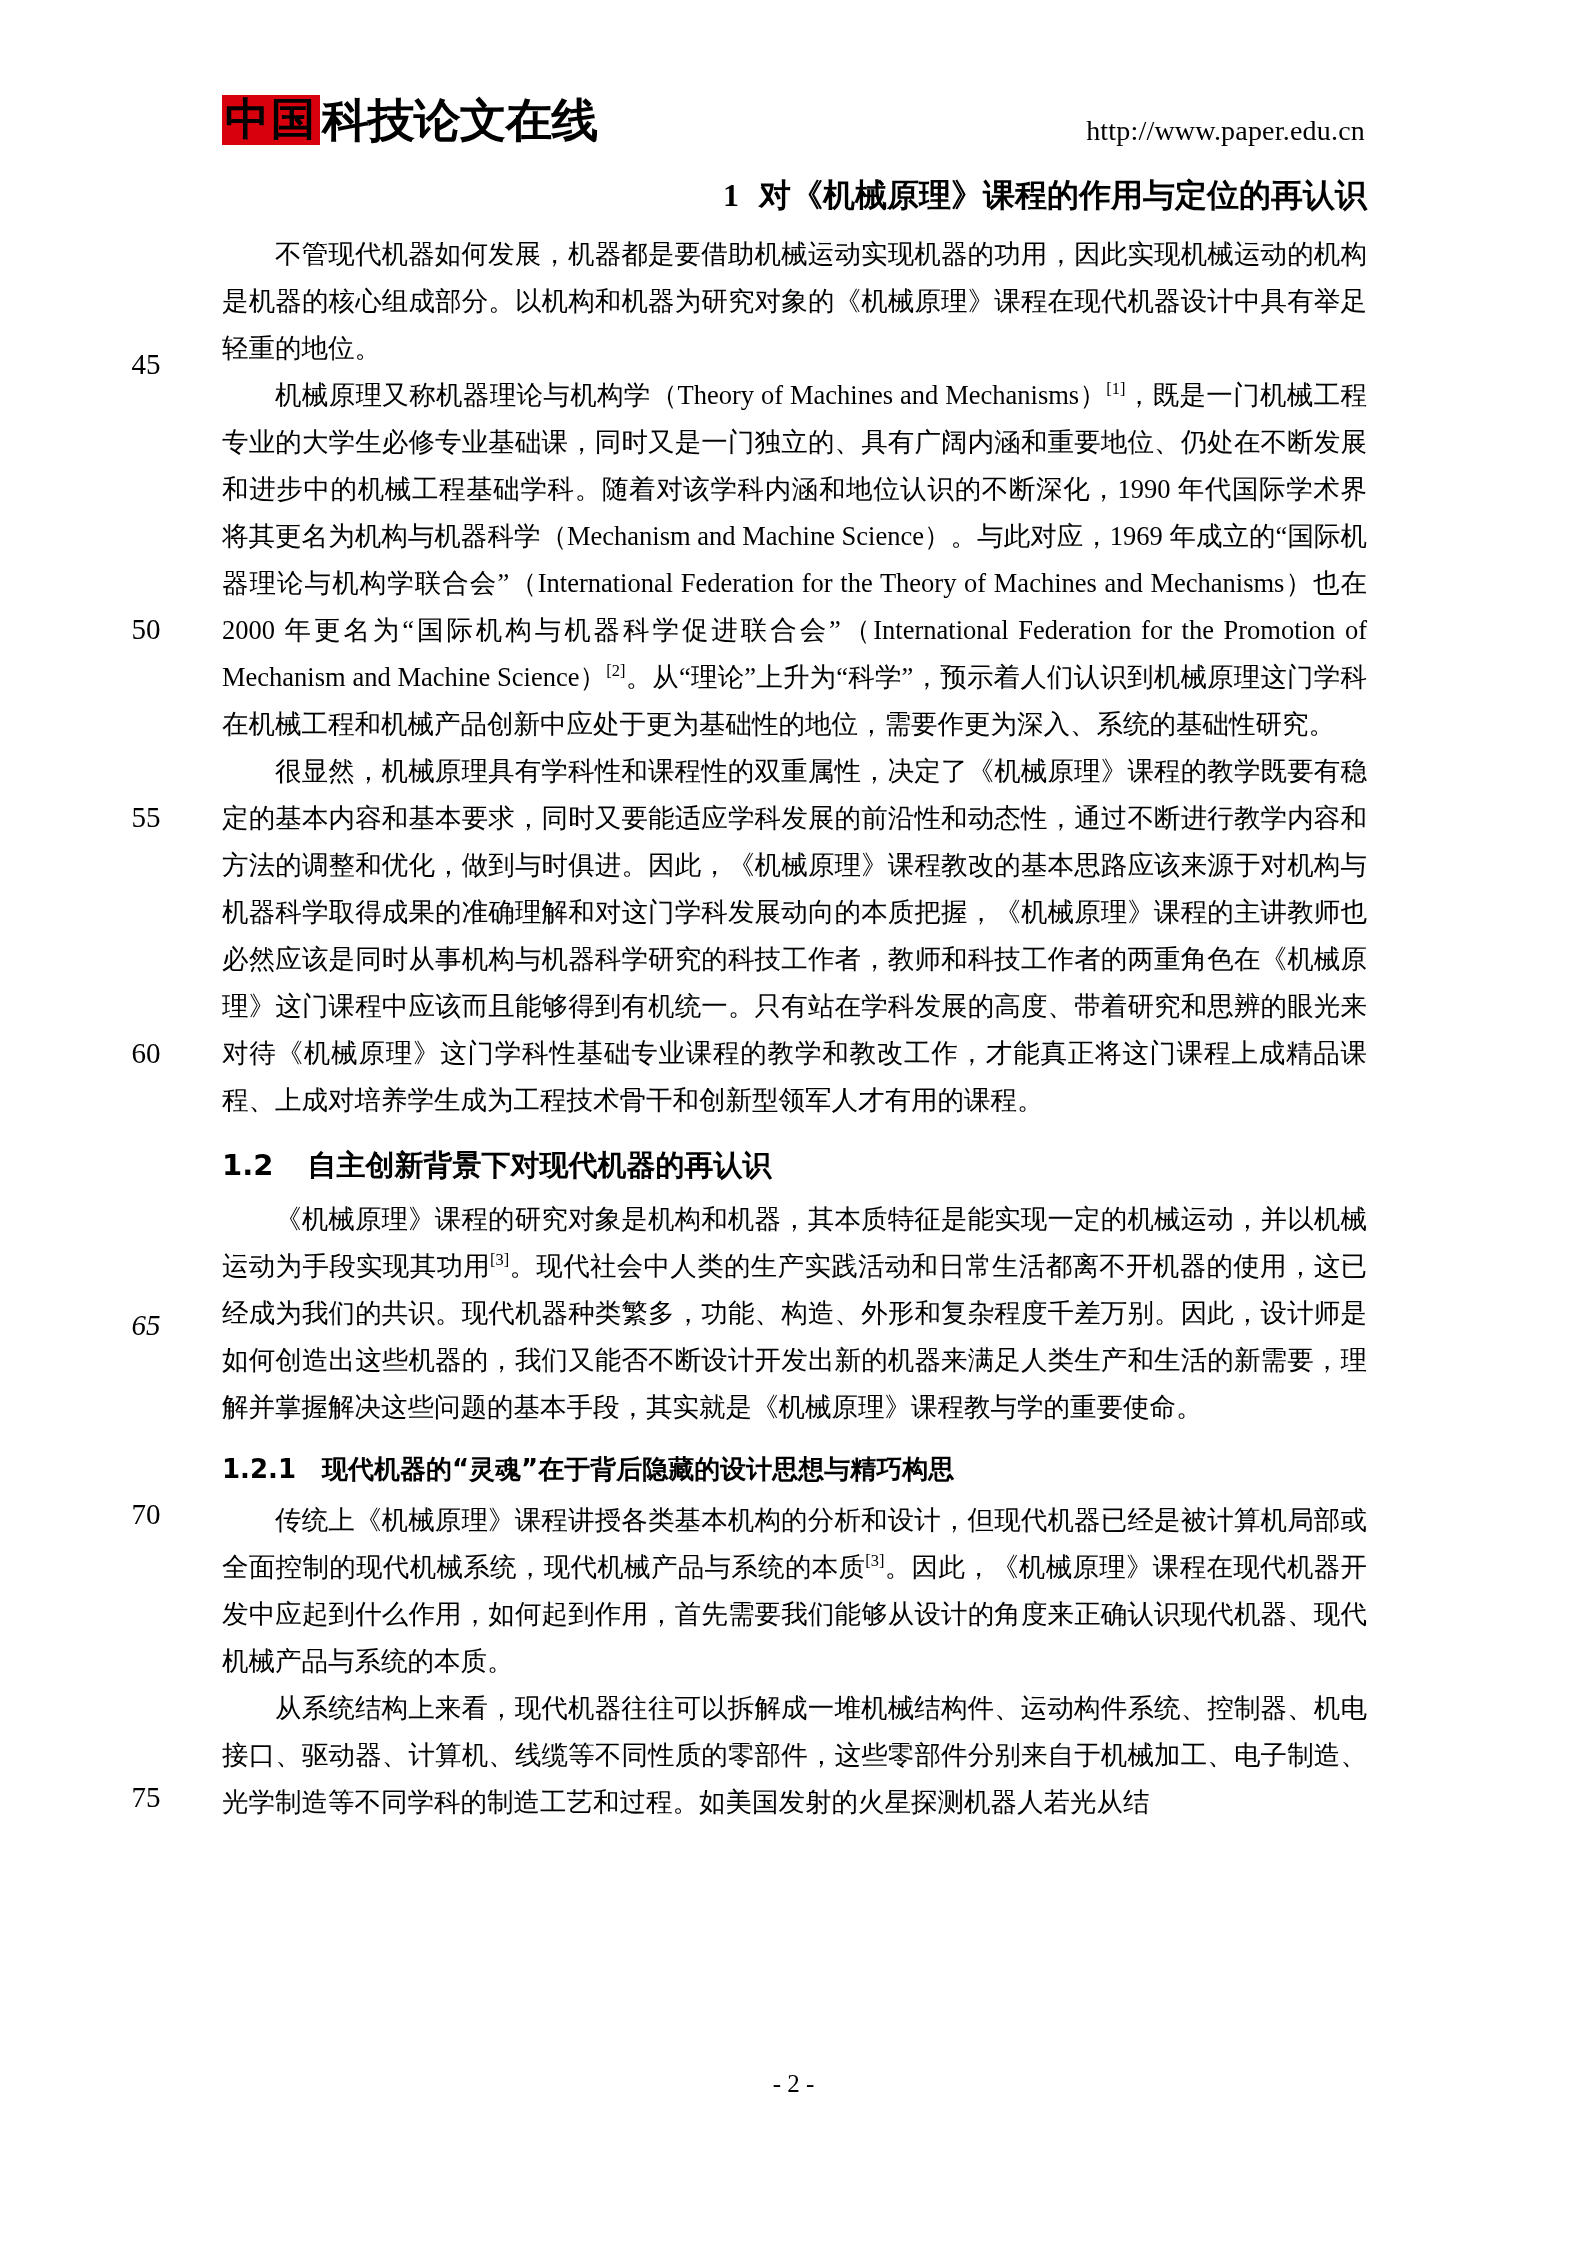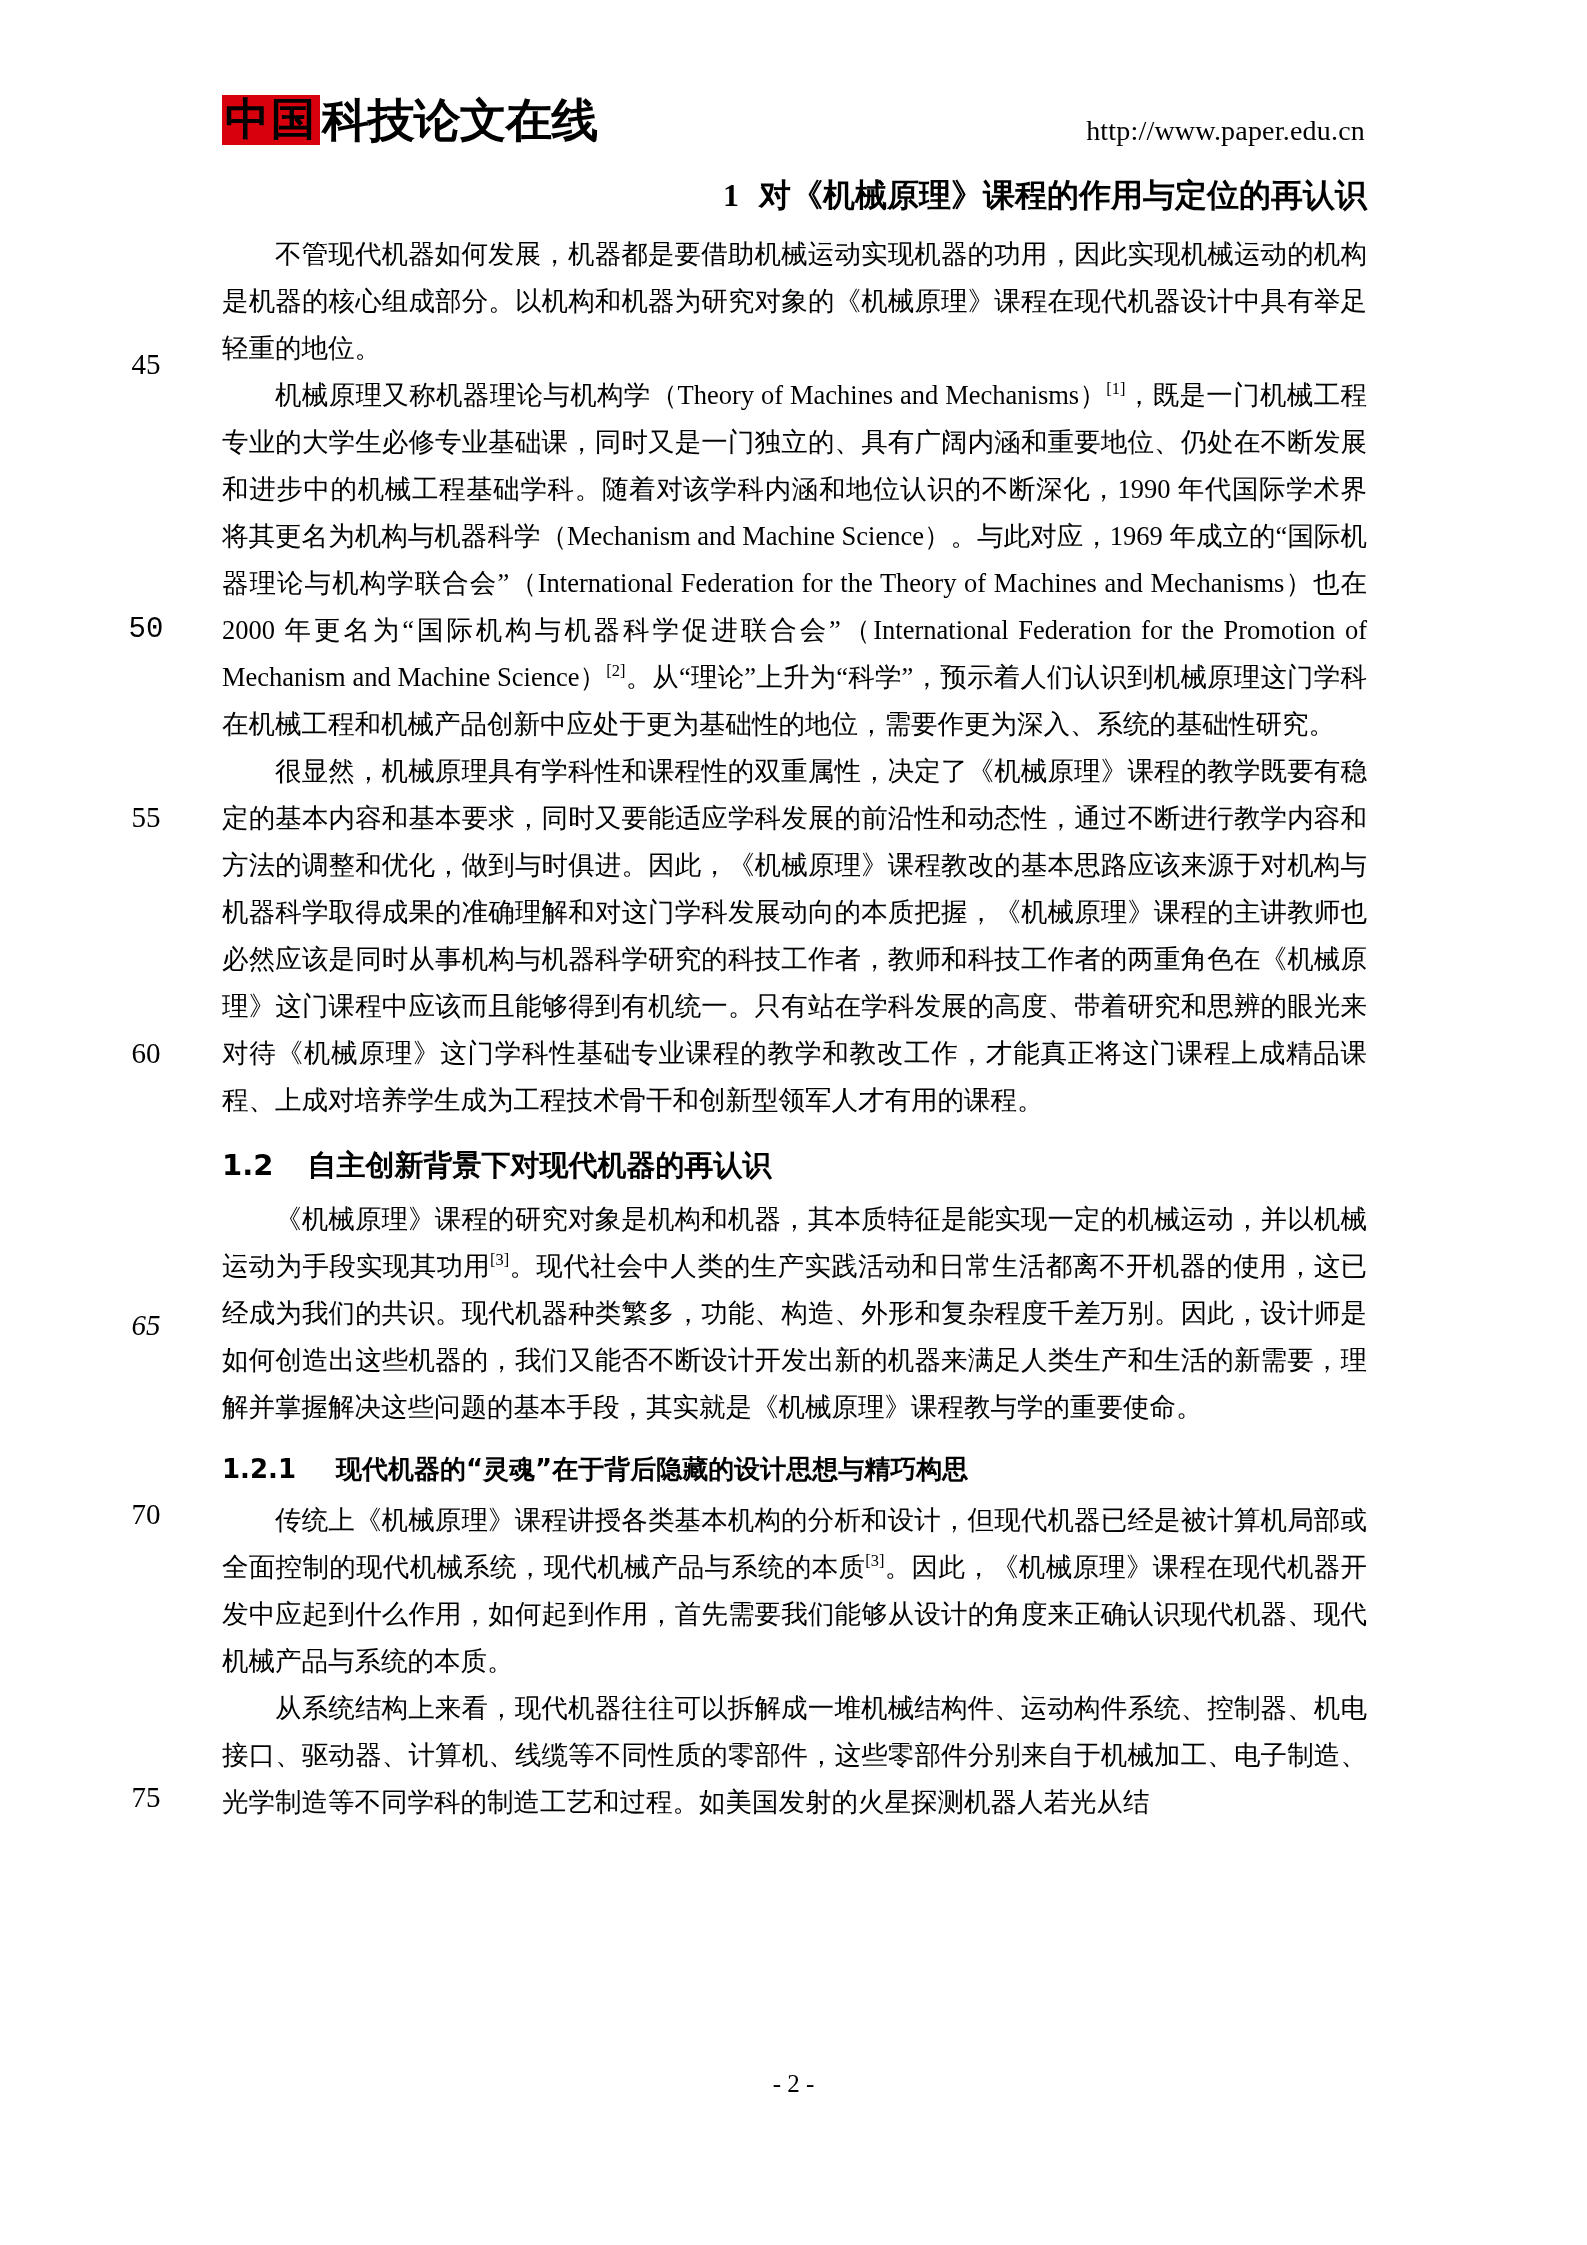--- a/index.html
+++ b/index.html
@@ -114,21 +114,21 @@
   }
   h2.sec .num { margin-right: 34px; }
 
   h3.sec {
     font-family: "DejaVu Sans", sans-serif;
     font-weight: 700;
     font-size: 26px;
     line-height: 36px;
     margin: 20px 0 10px 0;
   }
-  h3.sec .num { margin-right: 40px; }
+  h3.sec .num { margin-right: 26px; }
 
   p.body {
     font-family: "Liberation Serif", "DejaVu Serif", serif;
     font-size: 26.5px;
     line-height: 47px;
     margin: 0;
     text-align: justify;
     text-justify: inter-character;
     text-indent: 2em;
     letter-spacing: 0px;
@@ -159,21 +159,21 @@
   <div class="header">
     <div class="logo">
       <span class="logo-cn">中国</span>
       <span class="logo-rest">科技论文在线</span>
     </div>
     <div class="header-url">http://www.paper.edu.cn</div>
   </div>
 
   <div class="gutter">
     <div class="lineno" style="left:110px; top:352px;">45</div>
-    <div class="lineno" style="left:110px; top:617px;font-family:Liberation Mono, monospace;">50</div>
+    <div class="lineno" style="left:110px; top:617px;">50</div>
     <div class="lineno" style="left:110px; top:805px;">55</div>
     <div class="lineno" style="left:110px; top:1041px;">60</div>
     <div class="lineno" style="left:110px; top:1313px;font-style:italic;">65</div>
     <div class="lineno" style="left:110px; top:1502px;">70</div>
     <div class="lineno" style="left:110px; top:1785px;">75</div>
   </div>
 
   <div class="content">
 
     <h1 class="sec">

